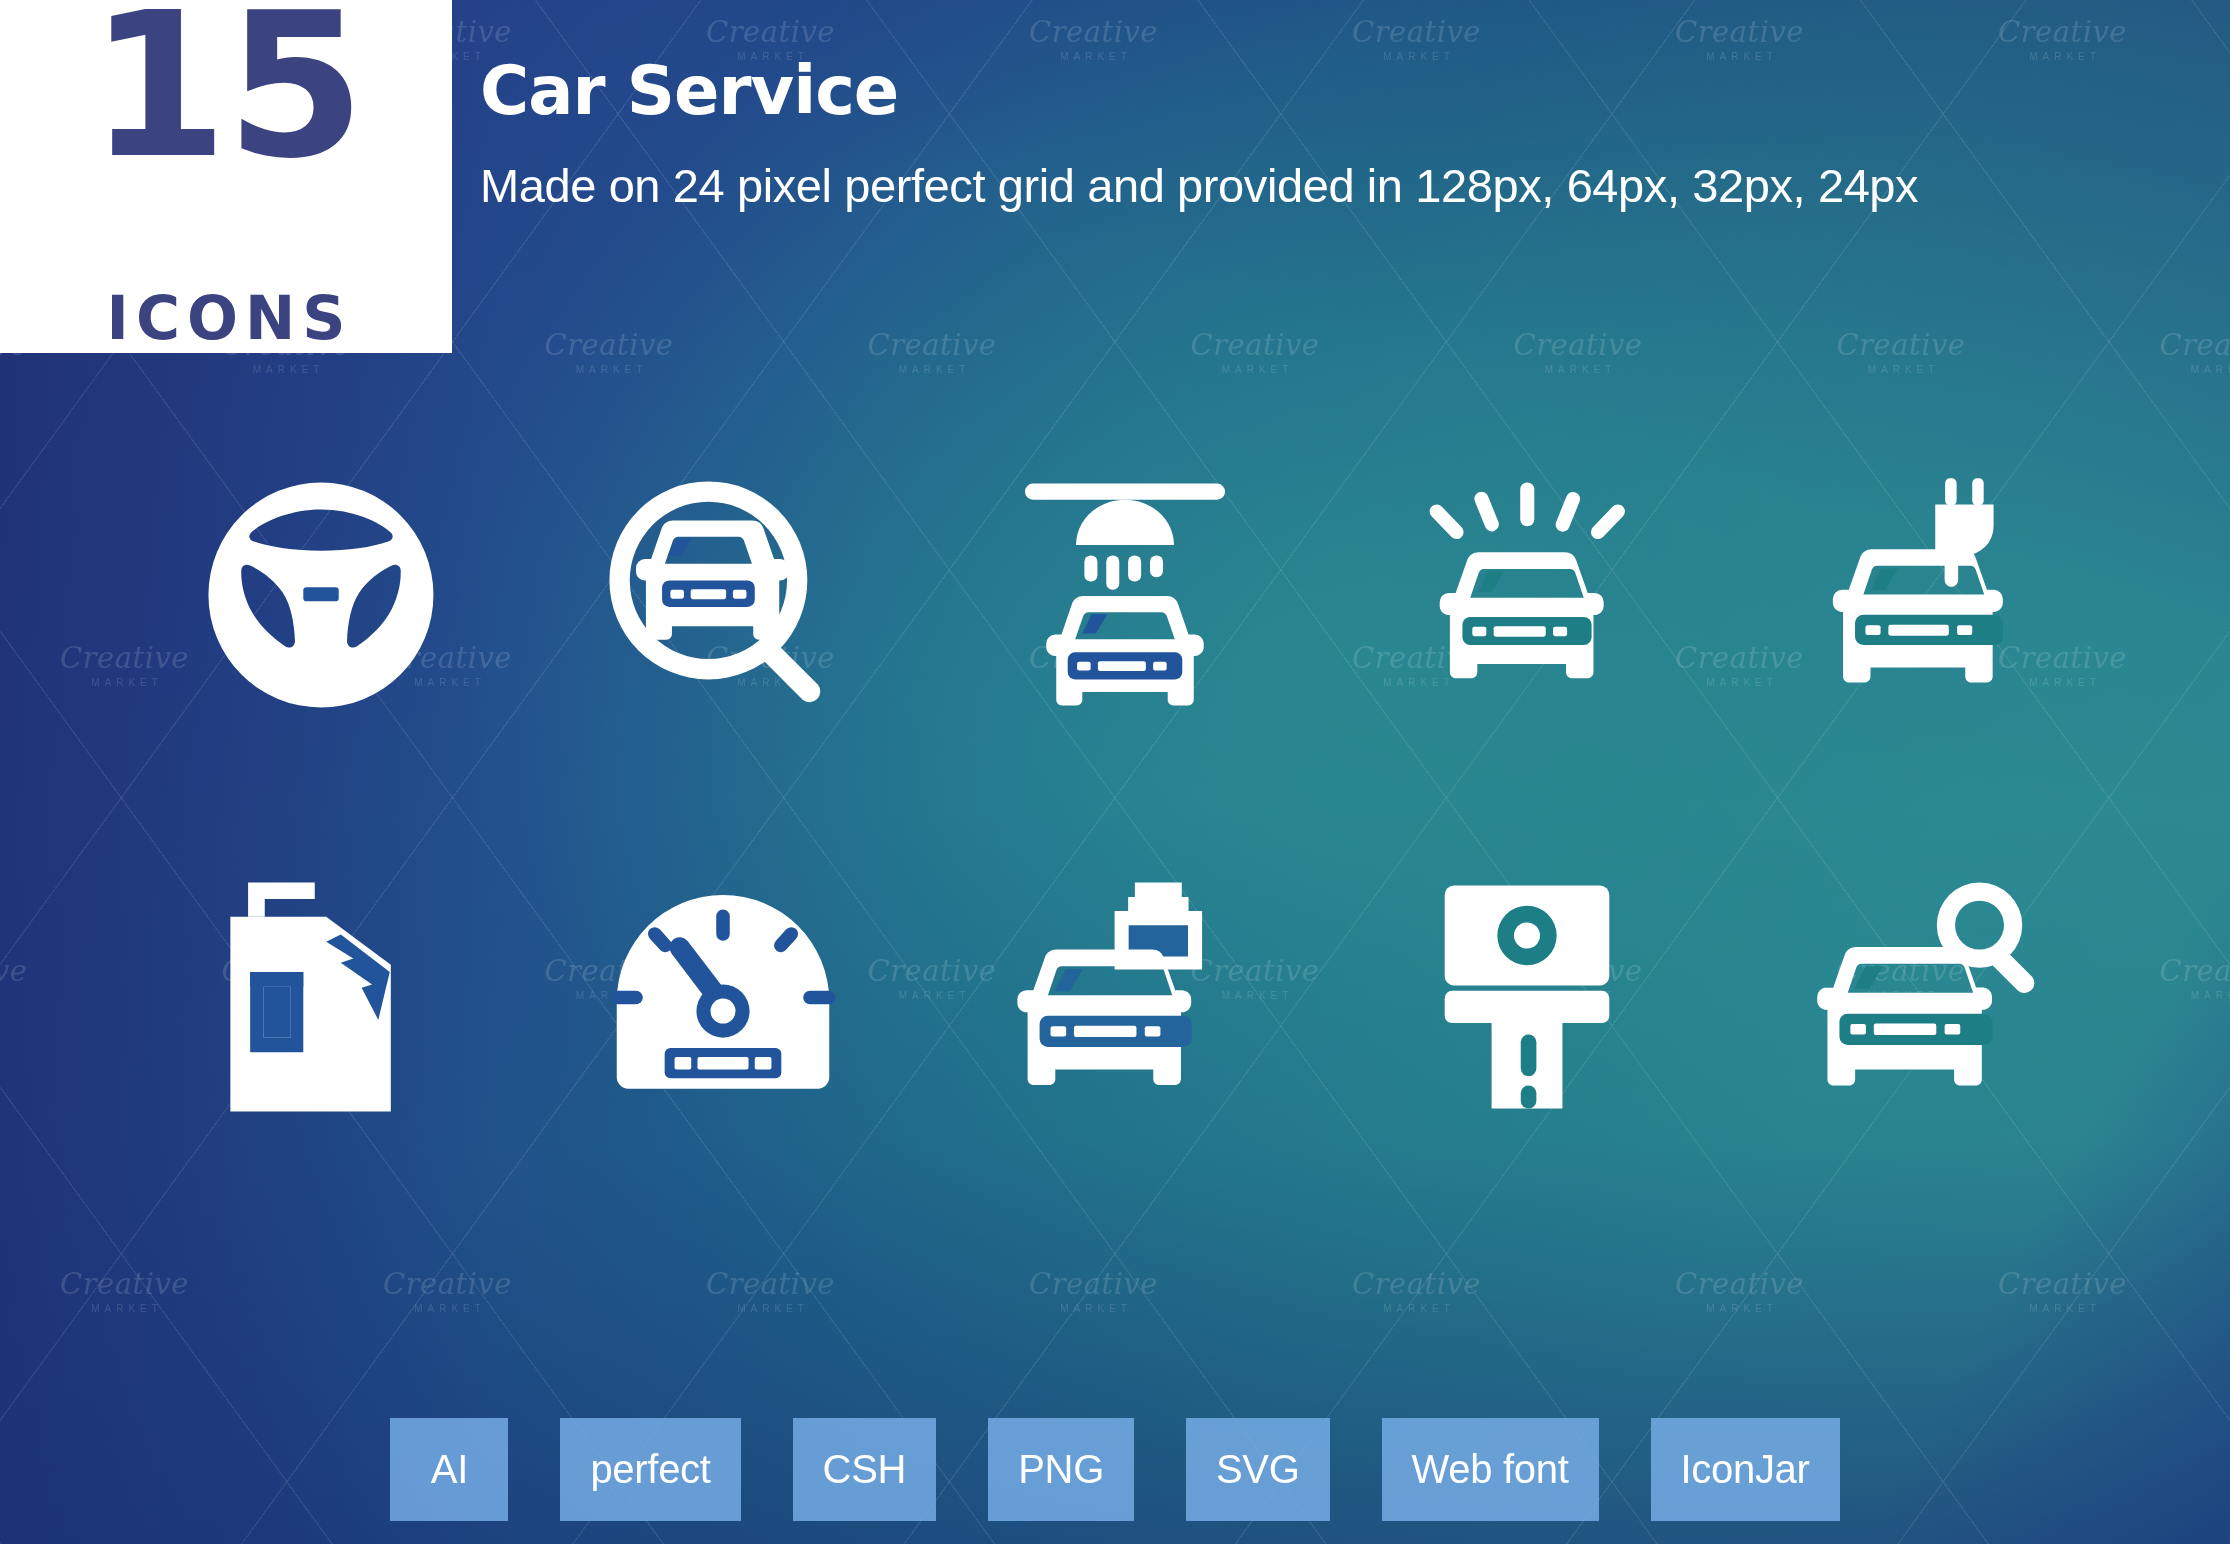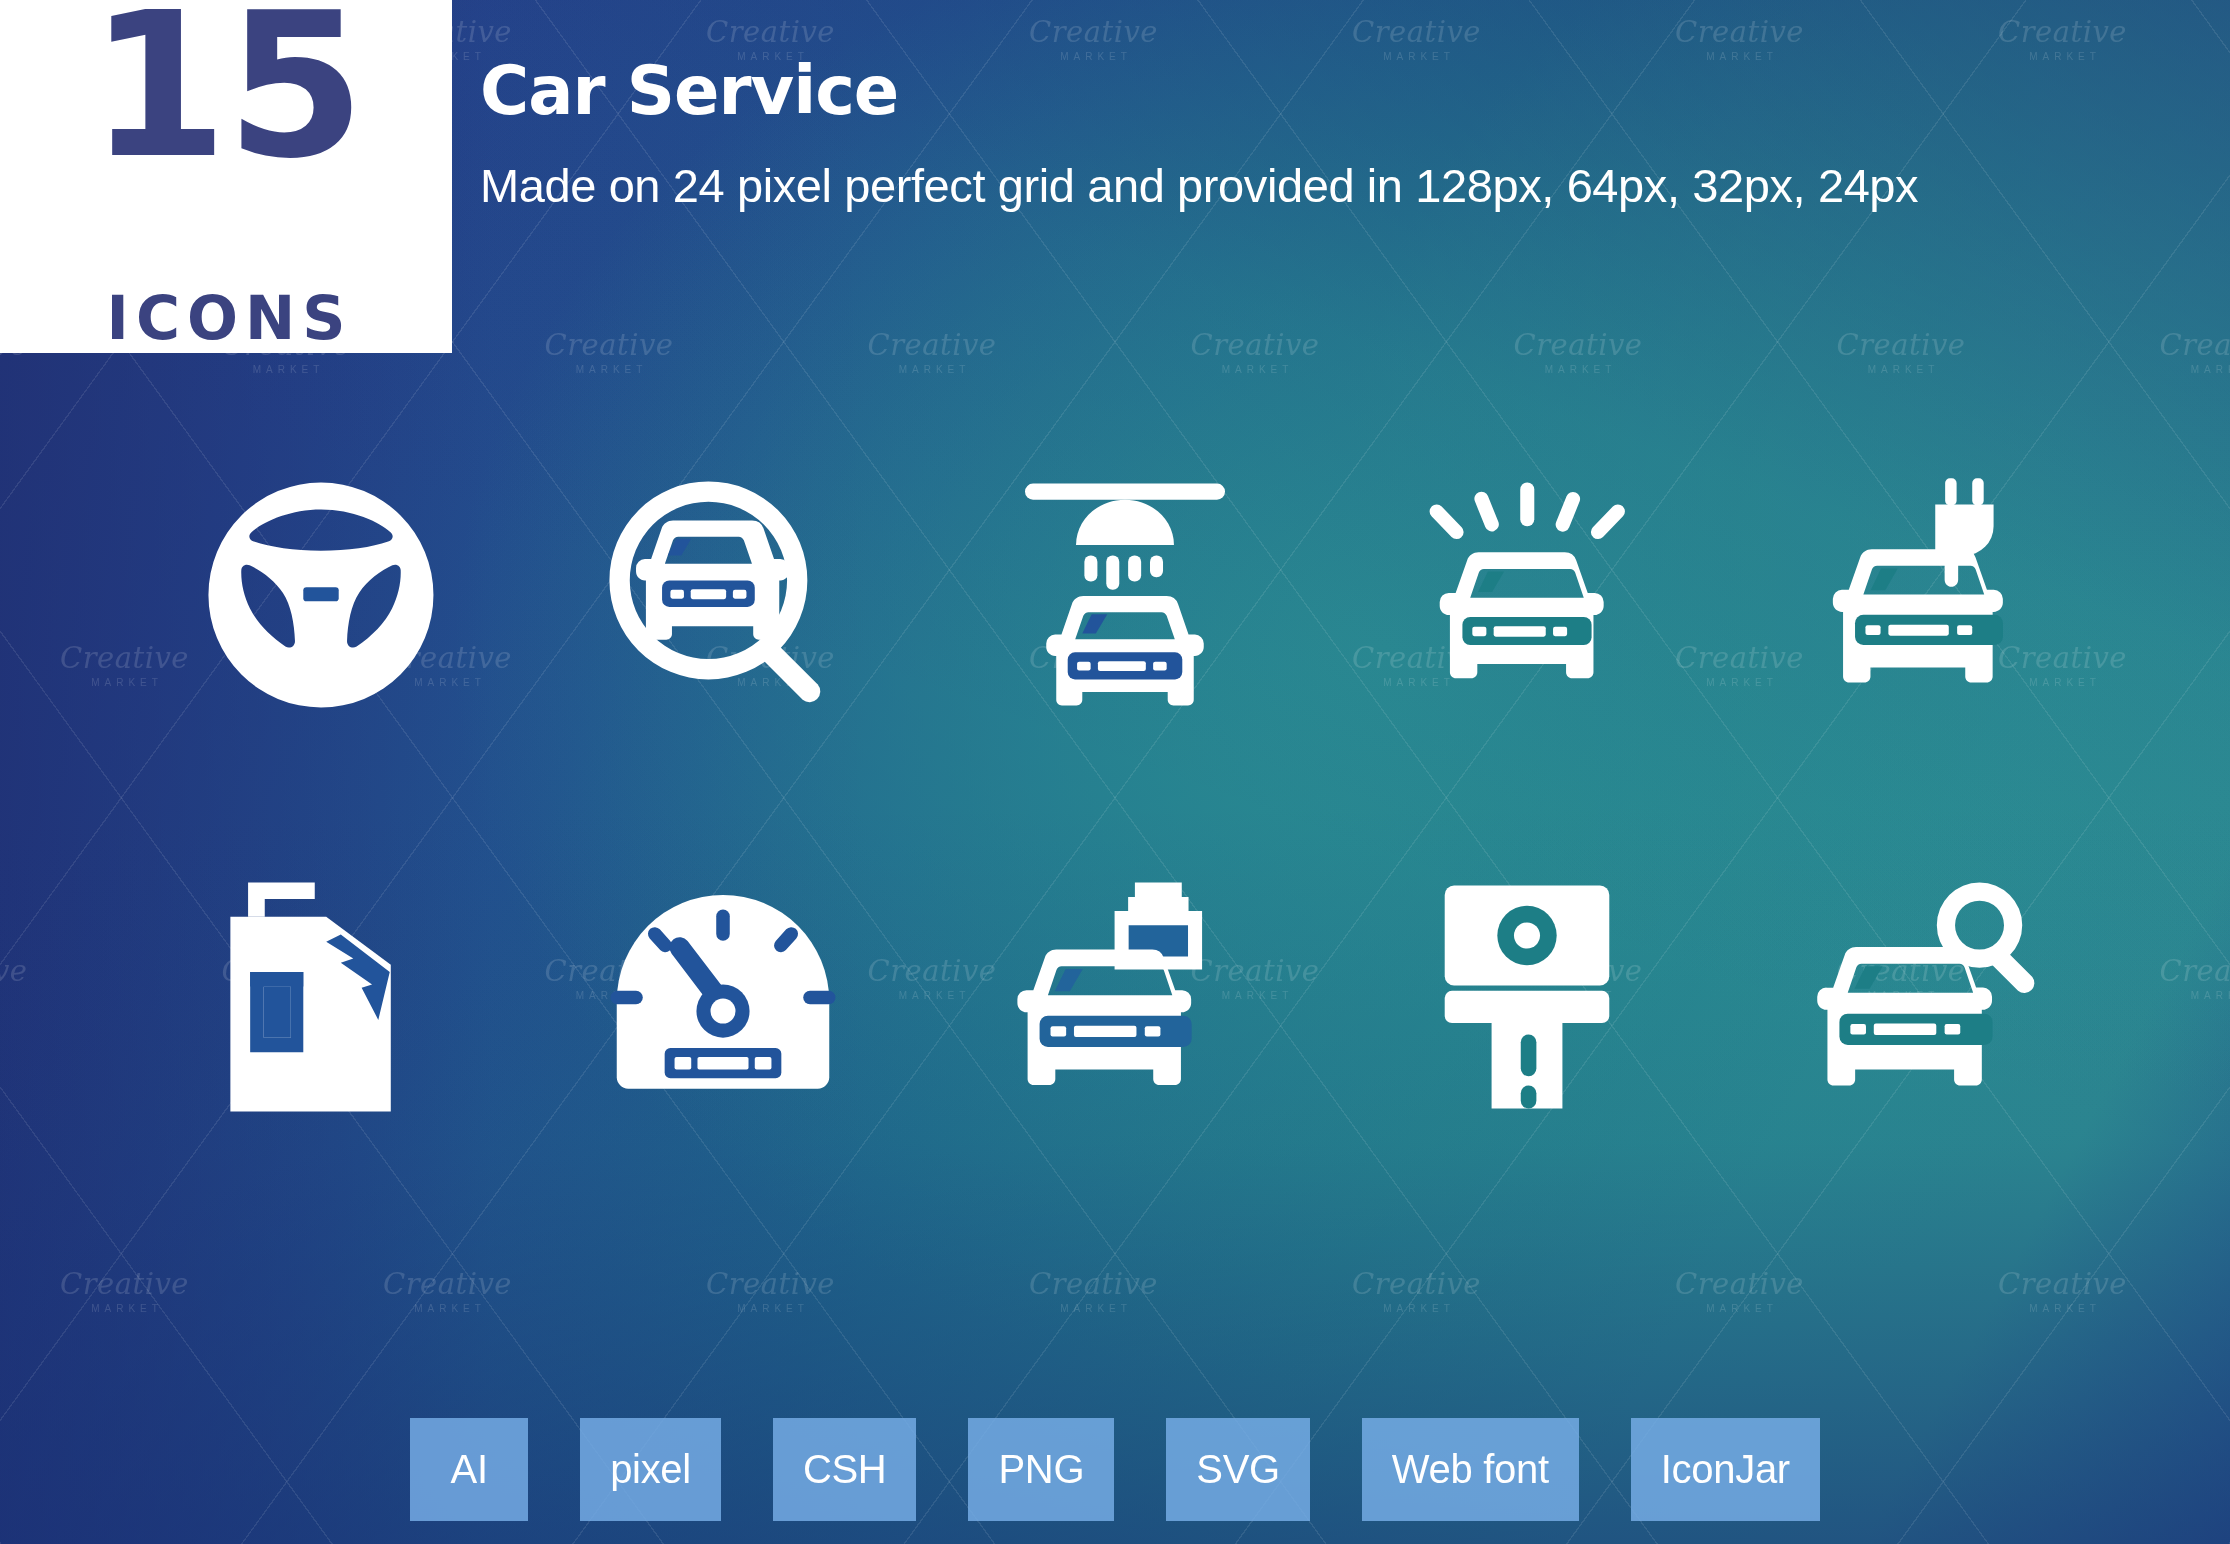--- a/index.html
+++ b/index.html
@@ -455,19 +455,19 @@
       <rect x="4.45" y="14.6" width="1.5" height="1.0" rx="0.2"></rect>
       <rect x="6.7" y="14.55" width="6.0" height="1.1" rx="0.2"></rect>
       <rect x="13.5" y="14.6" width="1.5" height="1.0" rx="0.2"></rect>
       <path d="M5.9 9.05 4.85 11.2h1.45l1.25-2.15Z" fill="#1d7e86"></path>
     </svg>
   </div>
 </div>
 
 <div id="formats">
     <div class="fmt">AI</div>
-    <div class="fmt">pixel</div>
+    <div class="fmt">perfect</div>
     <div class="fmt">CSH</div>
     <div class="fmt">PNG</div>
     <div class="fmt">SVG</div>
     <div class="fmt">Web font</div>
     <div class="fmt">IconJar</div>
   </div>
 
 </body></html>

